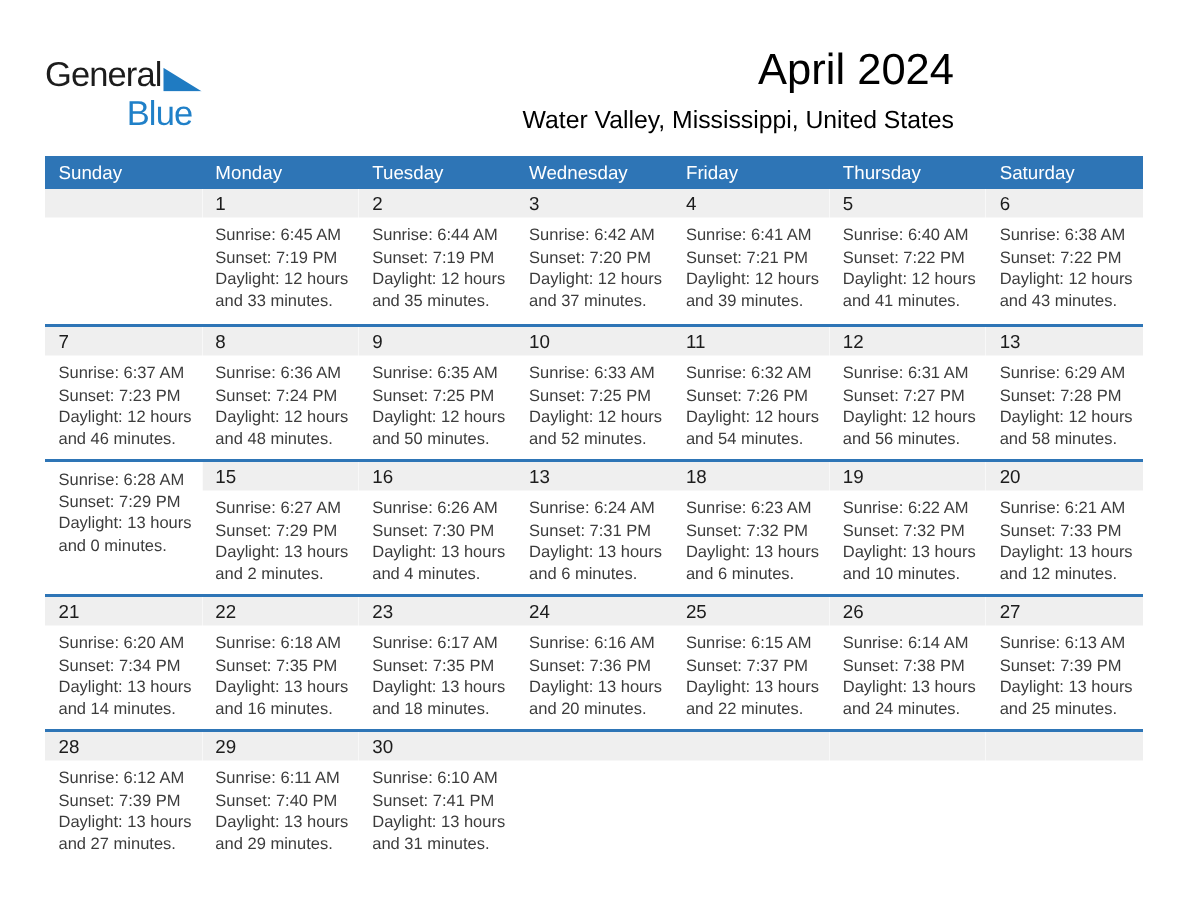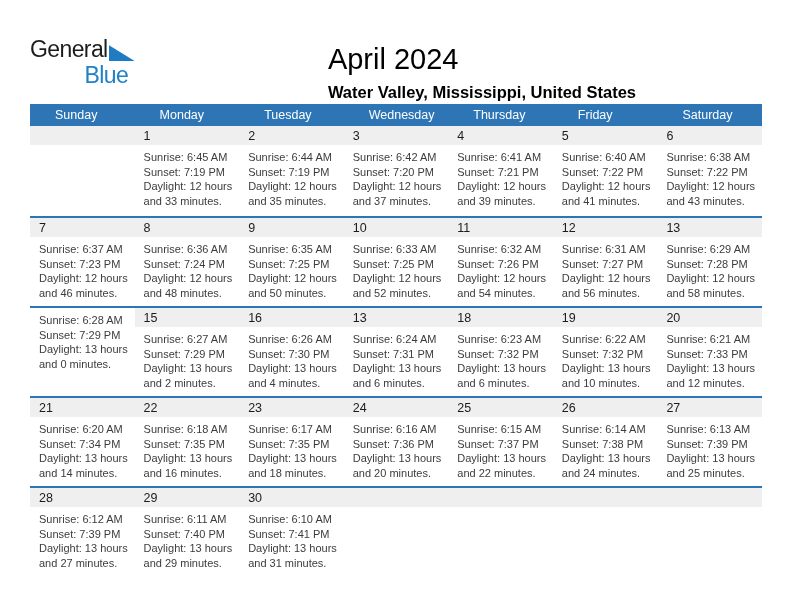--- a/index.html
+++ b/index.html
@@ -18,33 +18,33 @@
   .logo { position: absolute; left: 0; top: 8px; }
   .logo-row { display: flex; align-items: flex-end; }
   .logo-general { font-size: 23px; color: #1c1c1c; letter-spacing: -0.6px; line-height: 1; }
   .logo-triangle {
     width: 26px; height: 16px; margin-left: 1px; margin-bottom: 0px;
     background: #1f7bc2;
     clip-path: polygon(0 0, 100% 100%, 0 100%);
   }
   .logo-blue { font-size: 23px; color: #2080c8; letter-spacing: -0.6px; line-height: 1; padding-left: 48px; margin-top: 3px; text-align: center; }
 
-  .titles { position: absolute; right: 0; top: 12px; }
+  .titles { position: absolute; right: 0; top: 0; text-align: right; }
   .month-title { font-size: 29px; color: #000; line-height: 34px; }
-  .location { font-size: 16.5px; color: #000; margin-top: 7px; font-weight: bold; }
+  .location { font-size: 16.5px; color: #000; margin-top: 7px; }
 
   
   .calendar { position: absolute; left: 30px; top: 104px; width: 732px; }
 
   .day-header-row {
     display: grid; grid-template-columns: repeat(7, 1fr);
     background: #2e75b6; height: 22px;
   }
   .day-header-cell {
-    color: #ffffff; font-size: 12.5px; line-height: 23px; padding-left: 25px;
+    color: #ffffff; font-size: 12.5px; line-height: 23px; padding-left: 9px;
     white-space: nowrap; overflow: hidden;
   }
 
   .week-row {
     display: grid; grid-template-columns: repeat(7, 1fr);
     height: 90px; background: #ffffff;
   }
   .week-row.bordered { border-top: 2px solid #2e75b6; }
 
   .day-cell { overflow: hidden; }
@@ -75,22 +75,22 @@
       <div class="location">Water Valley, Mississippi, United States</div>
     </div>
   </div>
 
   <div class="calendar">
     <div class="day-header-row">
         <div class="day-header-cell">Sunday</div>
         <div class="day-header-cell">Monday</div>
         <div class="day-header-cell">Tuesday</div>
         <div class="day-header-cell">Wednesday</div>
+        <div class="day-header-cell">Friday</div>
         <div class="day-header-cell">Thursday</div>
-        <div class="day-header-cell">Friday</div>
         <div class="day-header-cell">Saturday</div>
       </div>
     <div>
         <div class="week-row">
           <div class="day-cell">
             <div class="date-num"></div>
             <div class="day-info">
               <div class="info-line"></div>
               <div class="info-line"></div>
               <div class="info-line"></div>

